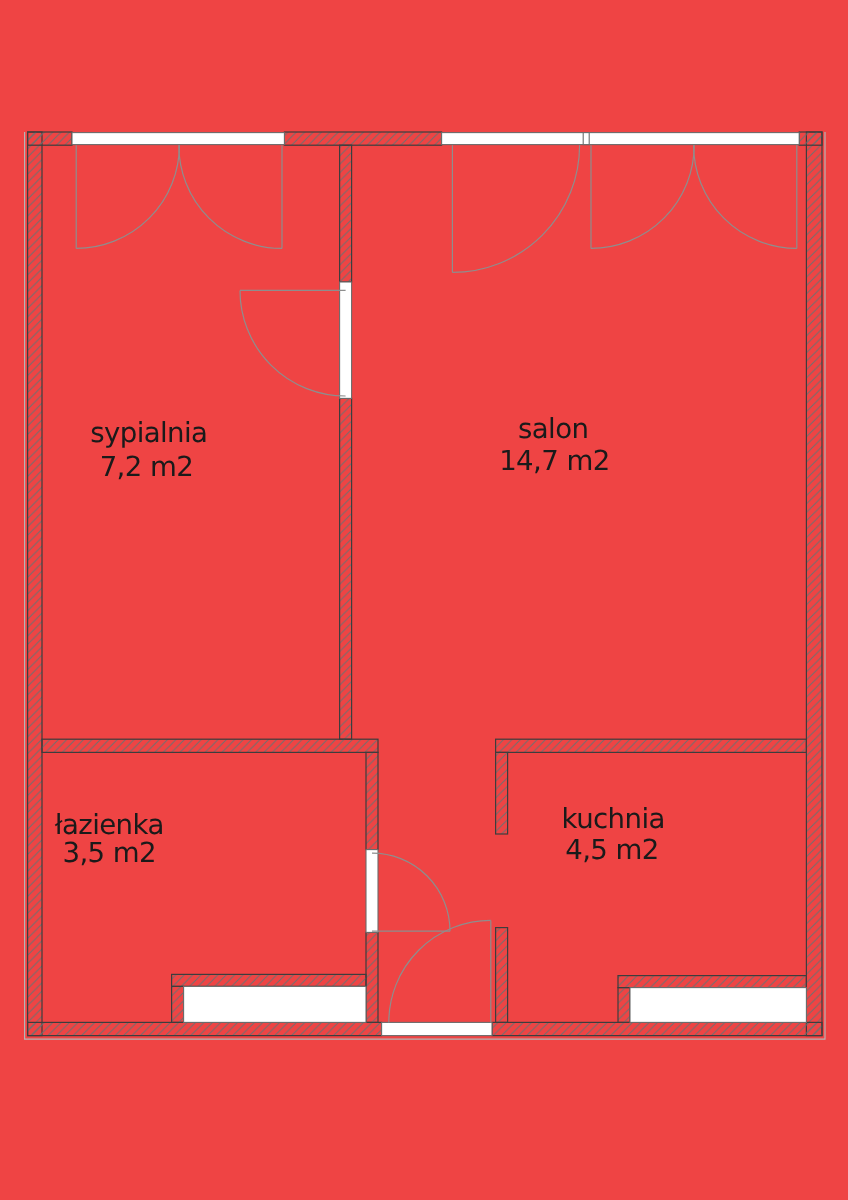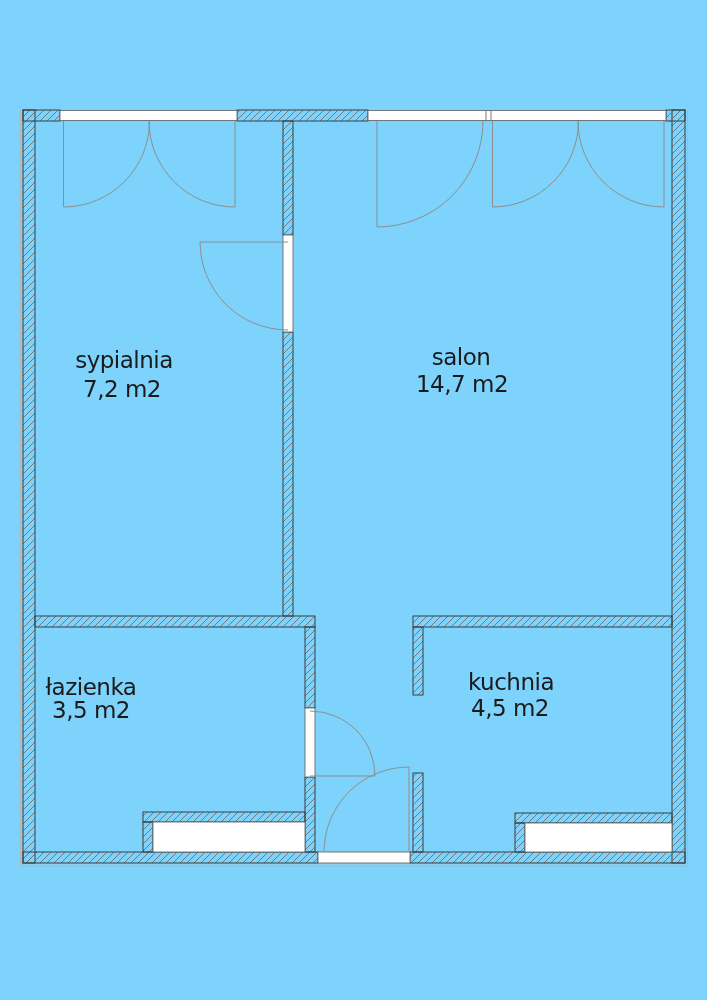--- a/index.html
+++ b/index.html
@@ -4,21 +4,21 @@
 <style>
   html, body {
     margin: 0;
     padding: 0;
     background: #ffffff;
   }
   .stage {
     position: relative;
     width: 707px;
     height: 1000px;
-    background: #7dd3fc;
+    background: #ef4444;
     overflow: hidden;
     text-decoration: underline;
   }
   svg {
     position: absolute;
     left: 0;
     top: 0;
     display: block;
   }
   .room-label {

